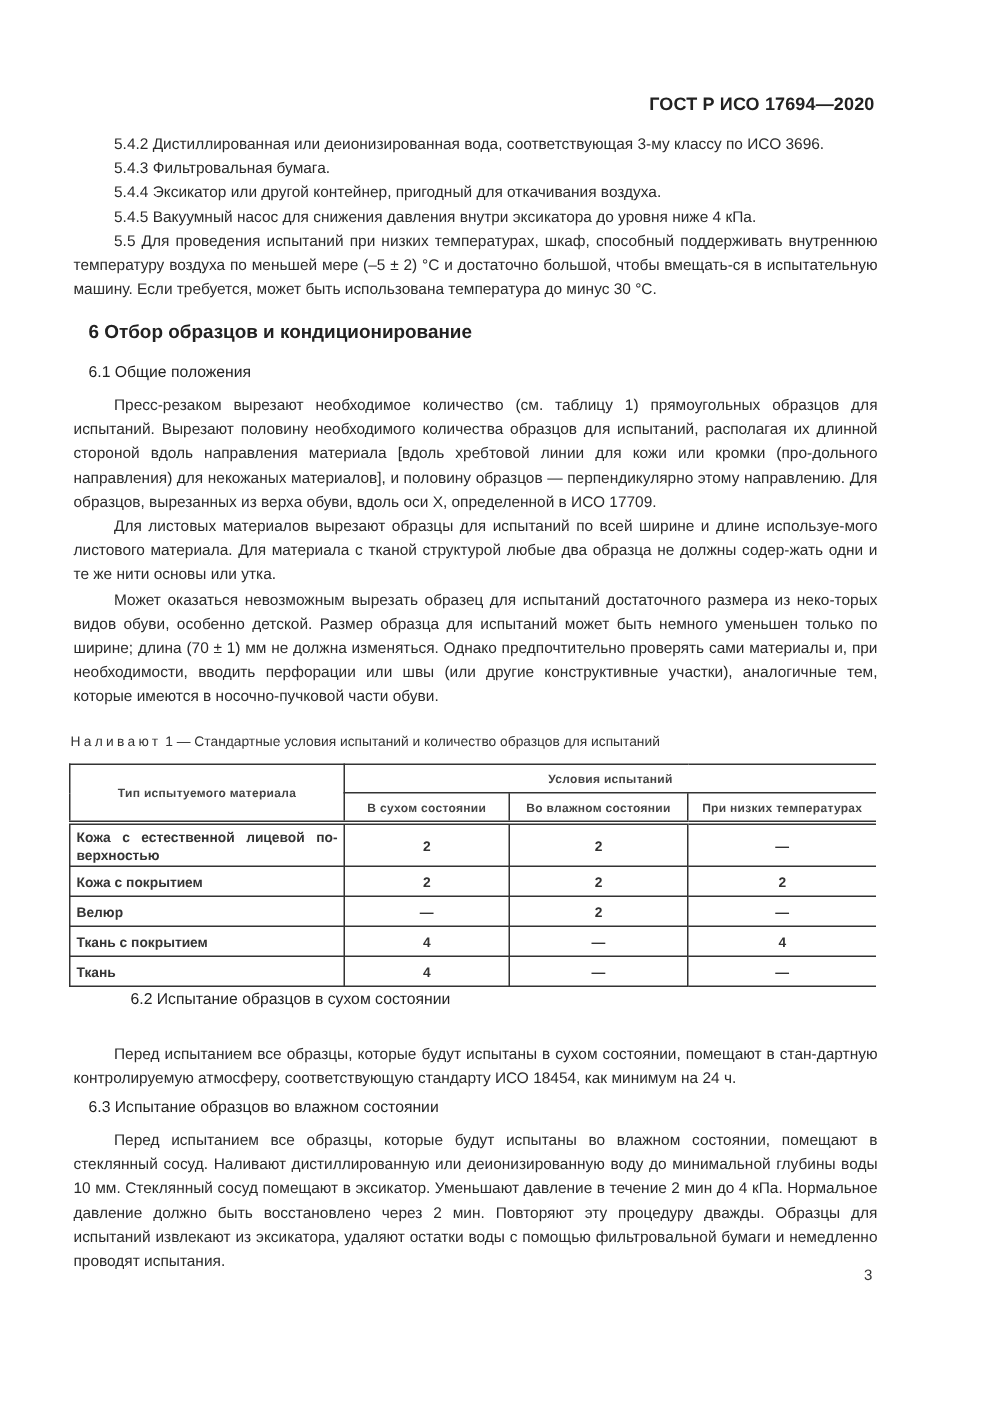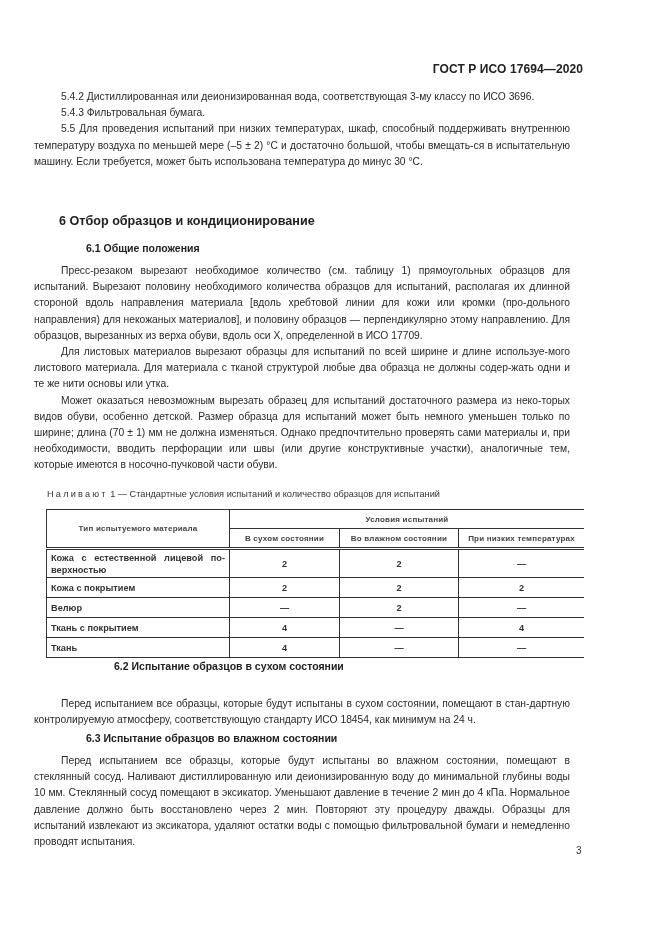--- a/index.html
+++ b/index.html
@@ -1,23 +1,23 @@
 <!DOCTYPE html>
 <html><head>
 <meta charset="utf-8">
 <style>
   html, body { margin: 0; padding: 0; background: #ffffff; }
   body { width: 661px; height: 935px; position: relative; overflow: hidden;
          font-family: "Liberation Sans", sans-serif; color: #2a2a2a; }
   .page { position: absolute; left: 0; top: 0; width: 661px; height: 935px; }
   .header-code { position: absolute; right: 78px; top: 62px; font-size: 12px; font-weight: bold; color: #222; letter-spacing: 0.1px; }
-  .text { position: absolute; left: 34px; width: 536px; font-size: 10.3px; line-height: 16.2px; text-align: justify; }
+  .text { position: absolute; left: 49px; width: 536px; font-size: 10.3px; line-height: 16.2px; text-align: justify; }
   .text p { margin: 0; text-indent: 27px; }
   .h1 { position: absolute; left: 59px; font-size: 12.6px; font-weight: bold; color: #222; }
-  .h2 { position: absolute; left: 59px; font-size: 10.5px; font-weight: bold; color: #222; margin-left: 27px; }
+  .h2 { position: absolute; left: 59px; font-size: 10.5px; font-weight: normal; color: #222; }
   .caption { position: absolute; left: 47px; top: 489px; font-size: 9.2px; color: #333; }
   .caption .spaced { letter-spacing: 2.2px; }
   table.tbl { position: absolute; left: 46px; top: 509px; width: 538px; border-collapse: collapse; font-size: 9.2px; color: #333; }
   table.tbl td, table.tbl th { border: 1px solid #333; padding: 0 4px; font-weight: bold; }
   table.tbl th { font-size: 8px; color: #444; text-align: center; letter-spacing: 0.2px; }
   table.tbl tr.hdr1 th { height: 18px; }
   table.tbl tr.hdr2 th { height: 18px; border-bottom: 3px double #333; }
   table.tbl td { height: 19px; }
   table.tbl td.name { text-align: left; width: 174px; line-height: 12px; }
   table.tbl td.name.just { text-align: justify; text-align-last: left; }
@@ -29,20 +29,22 @@
 </head>
 <body>
 
 <div class="page">
 
   <div class="header-code">ГОСТ Р ИСО 17694—2020</div>
 
   <div class="text" style="top:89px;">
     <p>5.4.2 Дистиллированная или деионизированная вода, соответствующая 3-му классу по ИСО 3696.</p>
     <p>5.4.3  Фильтровальная бумага.</p>
+    <p>5.4.4  Эксикатор или другой контейнер, пригодный для откачивания воздуха.</p>
+    <p>5.4.5  Вакуумный насос для снижения давления внутри эксикатора до уровня ниже 4 кПа.</p>
     <p>5.5 Для проведения испытаний при низких температурах, шкаф, способный поддерживать внутреннюю температуру воздуха по меньшей мере (–5 ± 2) °С и достаточно большой, чтобы вмещать-ся в испытательную машину. Если требуется, может быть использована температура до минус 30 °С.</p>
   </div>
 
   <div class="h1" style="top:214px;">6  Отбор образцов и кондиционирование</div>
 
   <div class="h2" style="top:242px;">6.1  Общие положения</div>
 
   <div class="text" style="top:263px;">
     <p>Пресс-резаком вырезают необходимое количество (см. таблицу 1) прямоугольных образцов для испытаний. Вырезают половину необходимого количества образцов для испытаний, располагая их длинной стороной вдоль направления материала [вдоль хребтовой линии для кожи или кромки (про-дольного направления) для некожаных материалов], и половину образцов — перпендикулярно этому направлению. Для образцов, вырезанных из верха обуви, вдоль оси Х, определенной в ИСО 17709.</p>
     <p>Для листовых материалов вырезают образцы для испытаний по всей ширине и длине используе-мого листового материала. Для материала с тканой структурой любые два образца не должны содер-жать одни и те же нити основы или утка.</p>

